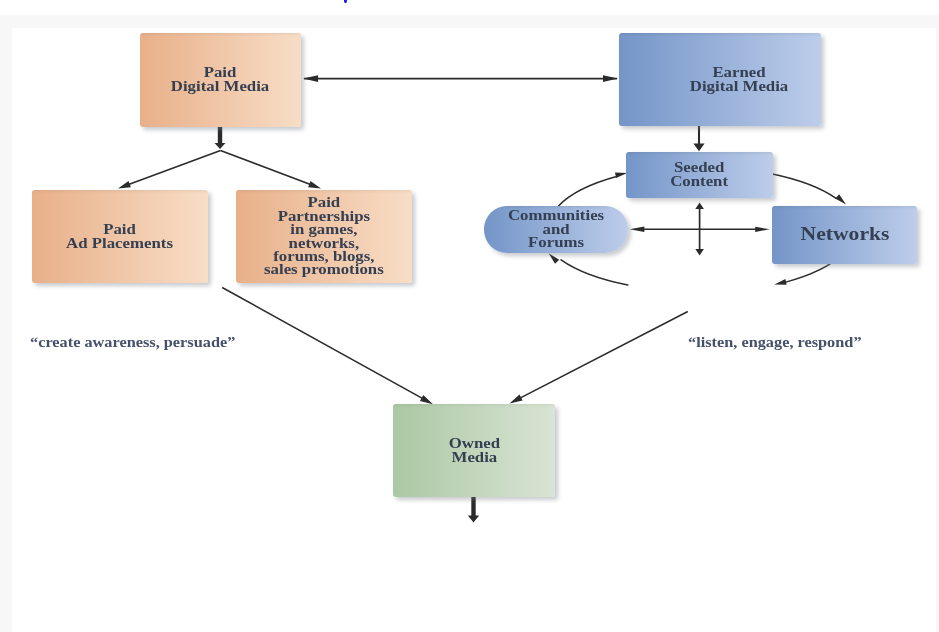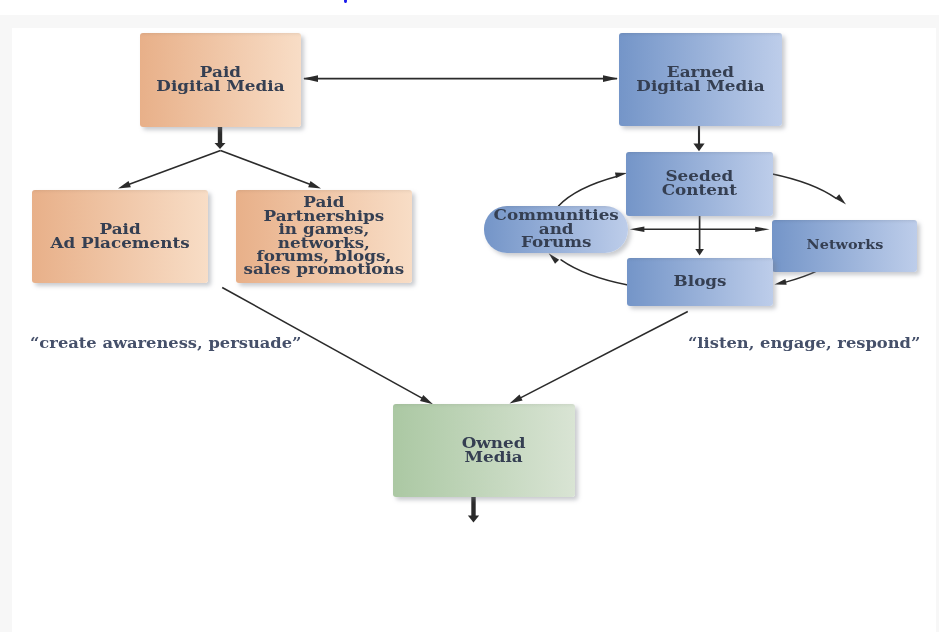--- a/index.html
+++ b/index.html
@@ -1,25 +1,25 @@
 <!DOCTYPE html>
 <html><head>
 <meta charset="utf-8">
 <style>
   html,body{margin:0;padding:0;}
   body{width:939px;height:632px;background:#f7f7f7;font-family:"DejaVu Serif",serif;overflow:hidden;}
-  #stage{position:absolute;left:0;top:0;width:939px;height:632px;}
+  #stage{position:absolute;left:0;top:0;width:939px;height:632px;font-family:Liberation Serif, serif;}
   .topwhite{position:absolute;left:0;top:0;width:939px;height:15px;background:#fff;}
   .canvas{position:absolute;left:12px;top:28px;width:924px;height:604px;background:#fff;}
   .box{position:absolute;border-radius:3px;display:flex;align-items:center;justify-content:center;
        text-align:center;color:#353f52;font-weight:bold;box-shadow:3px 3px 4px rgba(120,125,135,0.40);}
   .box .txt{transform:scaleX(1.20);}
   .orange{background:linear-gradient(to bottom,rgba(0,0,0,0.055) 0,rgba(0,0,0,0.02) 2px,rgba(0,0,0,0) 4px),linear-gradient(to right,#e8b089,#f8ddc6);}
   .blue{background:linear-gradient(to bottom,rgba(0,0,0,0.07) 0,rgba(0,0,0,0.025) 2px,rgba(0,0,0,0) 4px),linear-gradient(to right,#7495c8,#bdcdea);}
-  .green{background:linear-gradient(to bottom,rgba(0,0,0,0.05) 0,rgba(0,0,0,0.018) 2px,rgba(0,0,0,0) 4px),linear-gradient(to right,#abc8a3,#d9e4d4);padding-left:20px;}
+  .green{background:linear-gradient(to bottom,rgba(0,0,0,0.05) 0,rgba(0,0,0,0.018) 2px,rgba(0,0,0,0) 4px),linear-gradient(to right,#abc8a3,#d9e4d4);}
   svg.arrows{position:absolute;left:0;top:0;width:939px;height:632px;overflow:visible;}
   .lbl{position:absolute;color:#45506a;font-weight:bold;white-space:nowrap;transform:scaleX(1.164);transform-origin:left center;}
   .txt .ln{display:block;}
   .dot{position:absolute;background:#1414e0;border-radius:50%;}
 </style>
 </head>
 <body>
 
 <div id="stage">
   <div class="topwhite"></div>
@@ -76,21 +76,21 @@
 </g>
 </svg>
 
   <div class="box orange" style="left:140px;top:33px;width:161px;height:94px;font-size:14px;line-height:13.6px;">
     <div class="txt">
         <span class="ln">Paid</span>
         <span class="ln">Digital Media</span>
       </div>
   </div>
 
-  <div class="box blue" style="left:619px;top:33px;width:163px;height:93px;font-size:14px;line-height:13.6px;">
+  <div class="box blue" style="left:619px;top:33px;width:163px;height:93px;font-size:14px;line-height:13.6px;padding-left:39px;">
     <div class="txt">
         <span class="ln">Earned</span>
         <span class="ln">Digital Media</span>
       </div>
   </div>
 
   <div class="box orange" style="left:32px;top:190px;width:176px;height:93px;font-size:14px;line-height:13.6px;">
     <div class="txt">
         <span class="ln">Paid</span>
         <span class="ln">Ad Placements</span>
@@ -101,42 +101,39 @@
     <div class="txt">
         <span class="ln">Paid</span>
         <span class="ln">Partnerships</span>
         <span class="ln">in games,</span>
         <span class="ln">networks,</span>
         <span class="ln">forums, blogs,</span>
         <span class="ln">sales promotions</span>
       </div>
   </div>
 
-  <div class="box blue" style="left:626px;top:152px;width:147px;height:64px;font-size:14px;line-height:13.6px;">
+  <div class="box blue" style="left:626px;top:152px;width:147px;height:46px;font-size:14px;line-height:13.6px;">
     <div class="txt">
         <span class="ln">Seeded</span>
         <span class="ln">Content</span>
       </div>
   </div>
 
   <div class="box blue" style="left:484px;top:206px;width:144px;height:47px;font-size:14px;line-height:13.4px;border-radius:23px;">
     <div class="txt">
         <span class="ln">Communities</span>
         <span class="ln">and</span>
         <span class="ln">Forums</span>
       </div>
   </div>
 
-  <div class="box blue" style="left:772px;top:220px;width:145px;height:52px;font-size:12px;line-height:13.6px;">
+  <div class="box blue" style="left:772px;top:206px;width:145px;height:58px;font-size:18px;line-height:13.6px;">
     <div class="txt">Networks</div>
   </div>
 
-  <div class="box blue" style="left:627px;top:258px;width:146px;height:48px;font-size:14px;line-height:13.6px;">
-    <div class="txt">Blogs</div>
-  </div>
 
   <div class="box green" style="left:393px;top:404px;width:162px;height:93px;font-size:14px;line-height:13.6px;">
     <div class="txt">
         <span class="ln">Owned</span>
         <span class="ln">Media</span>
       </div>
   </div>
 
 
   <div class="lbl" style="left:30px;top:335px;font-size:14px;">“create awareness, persuade”</div>

